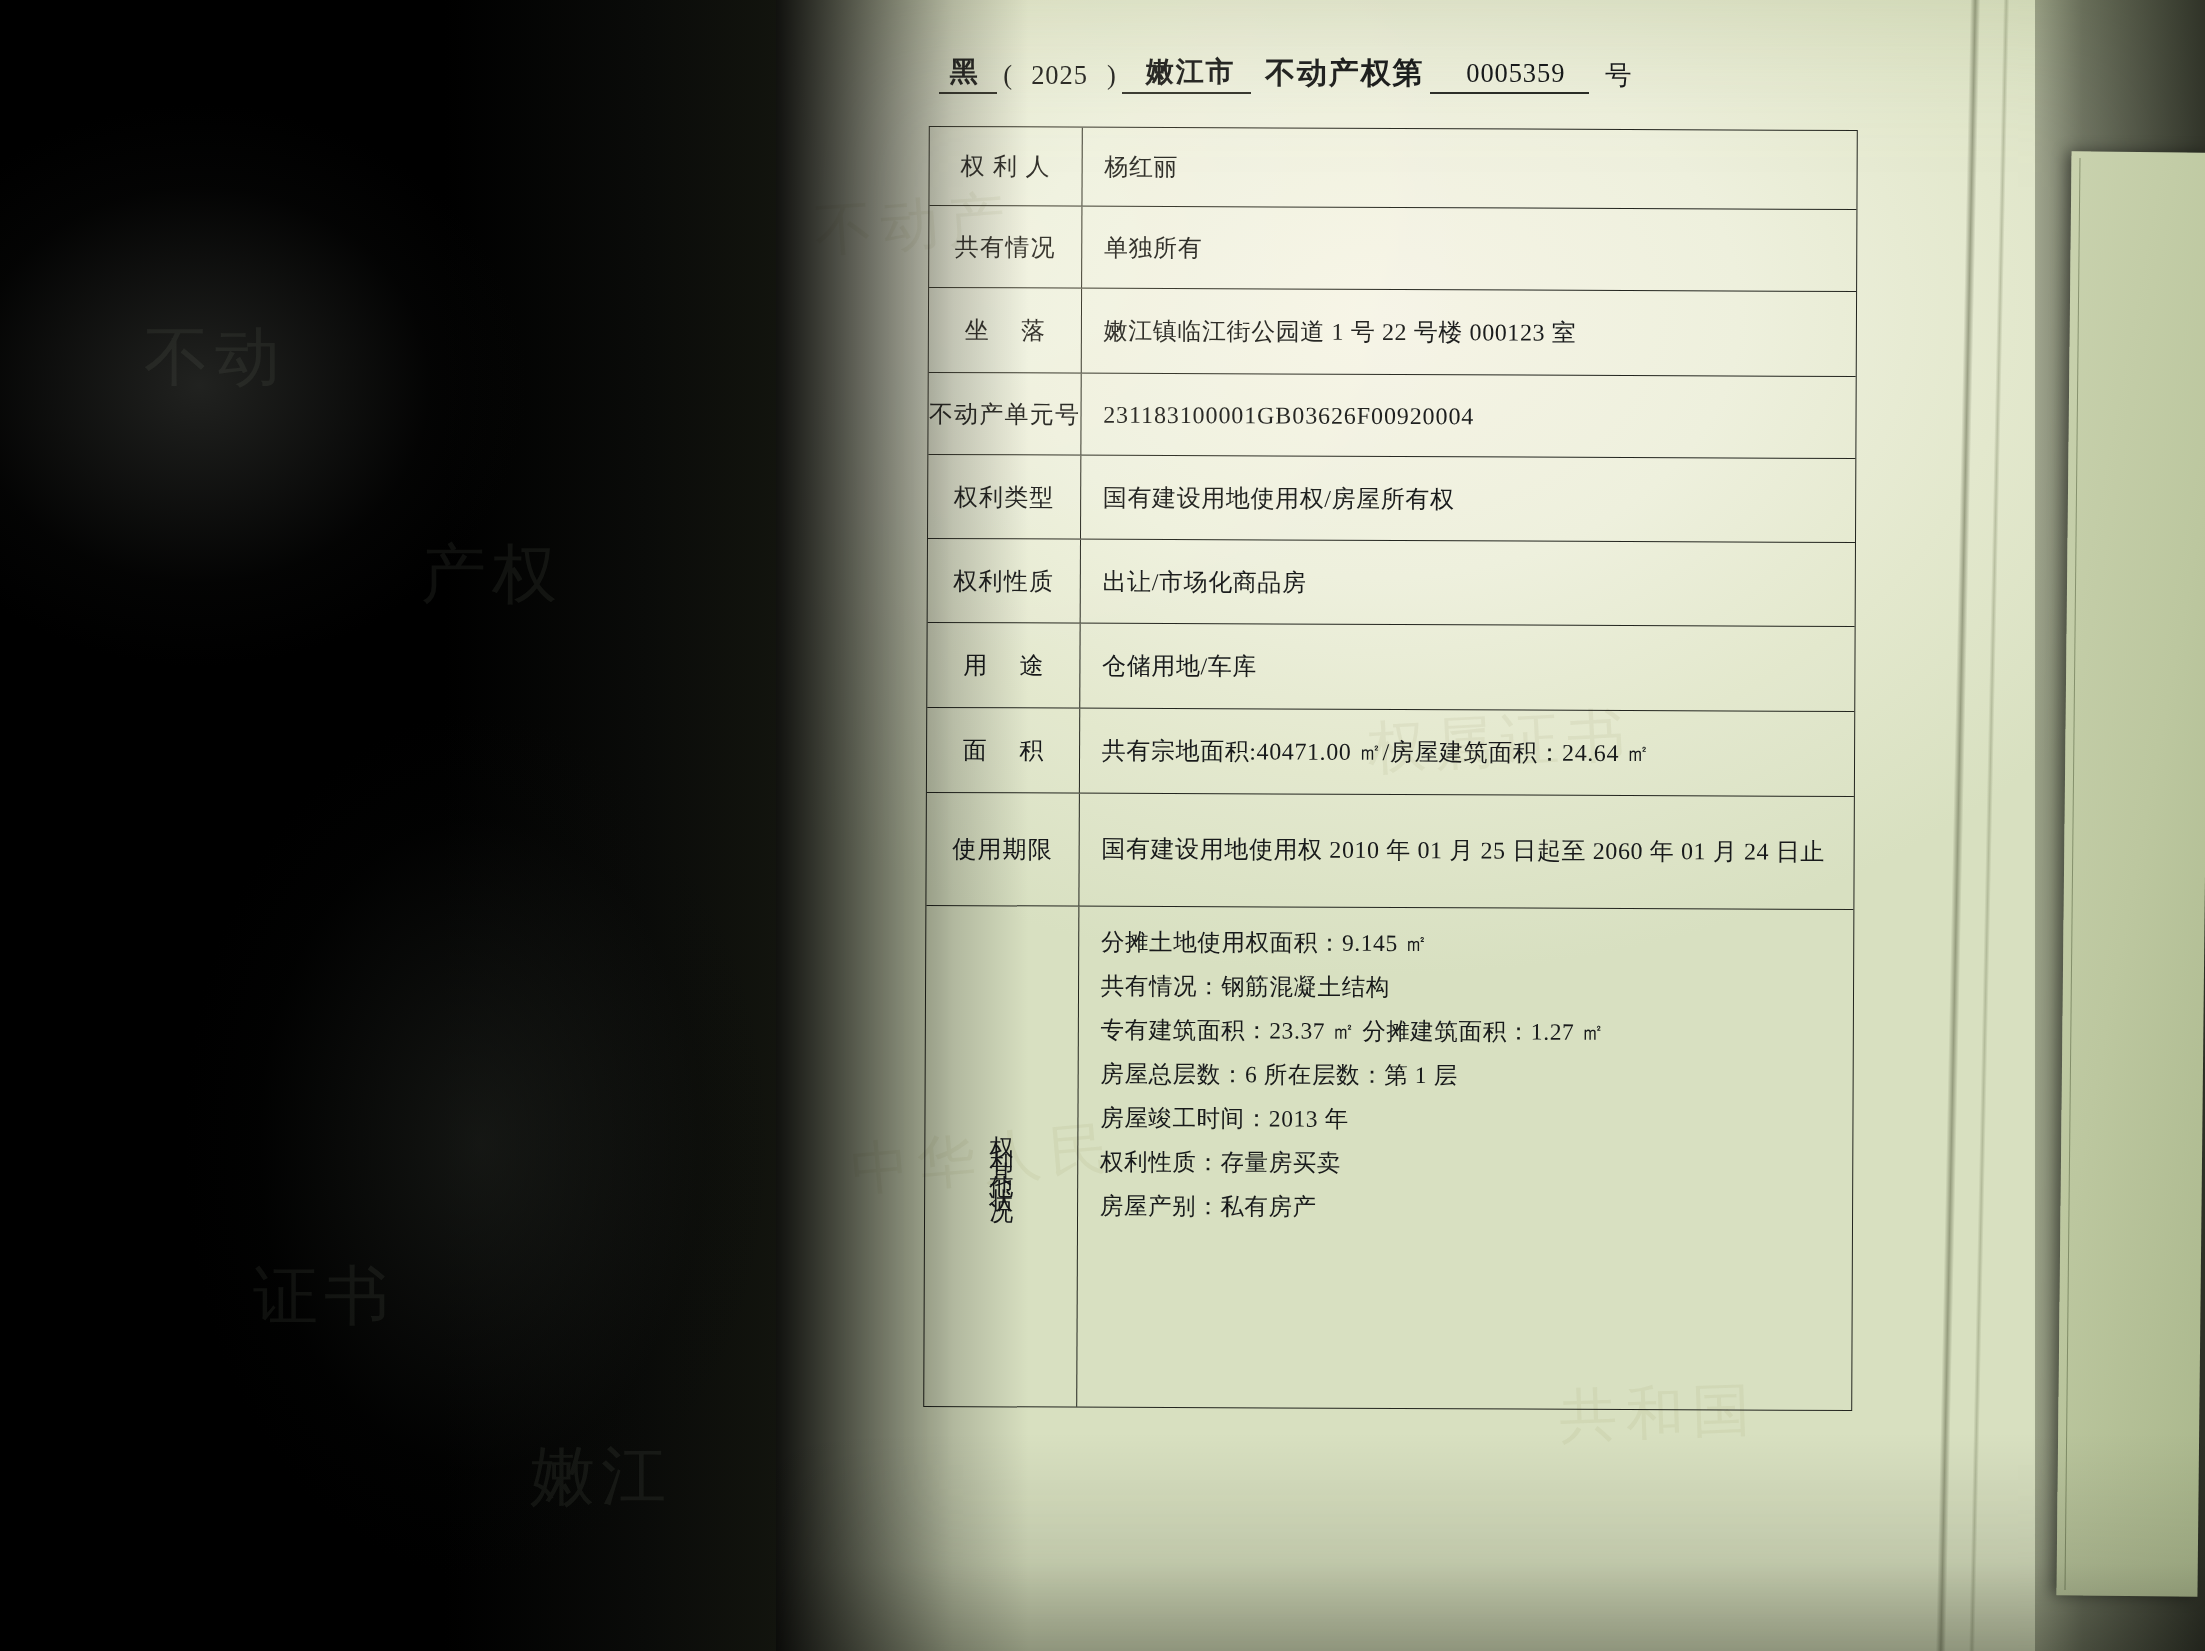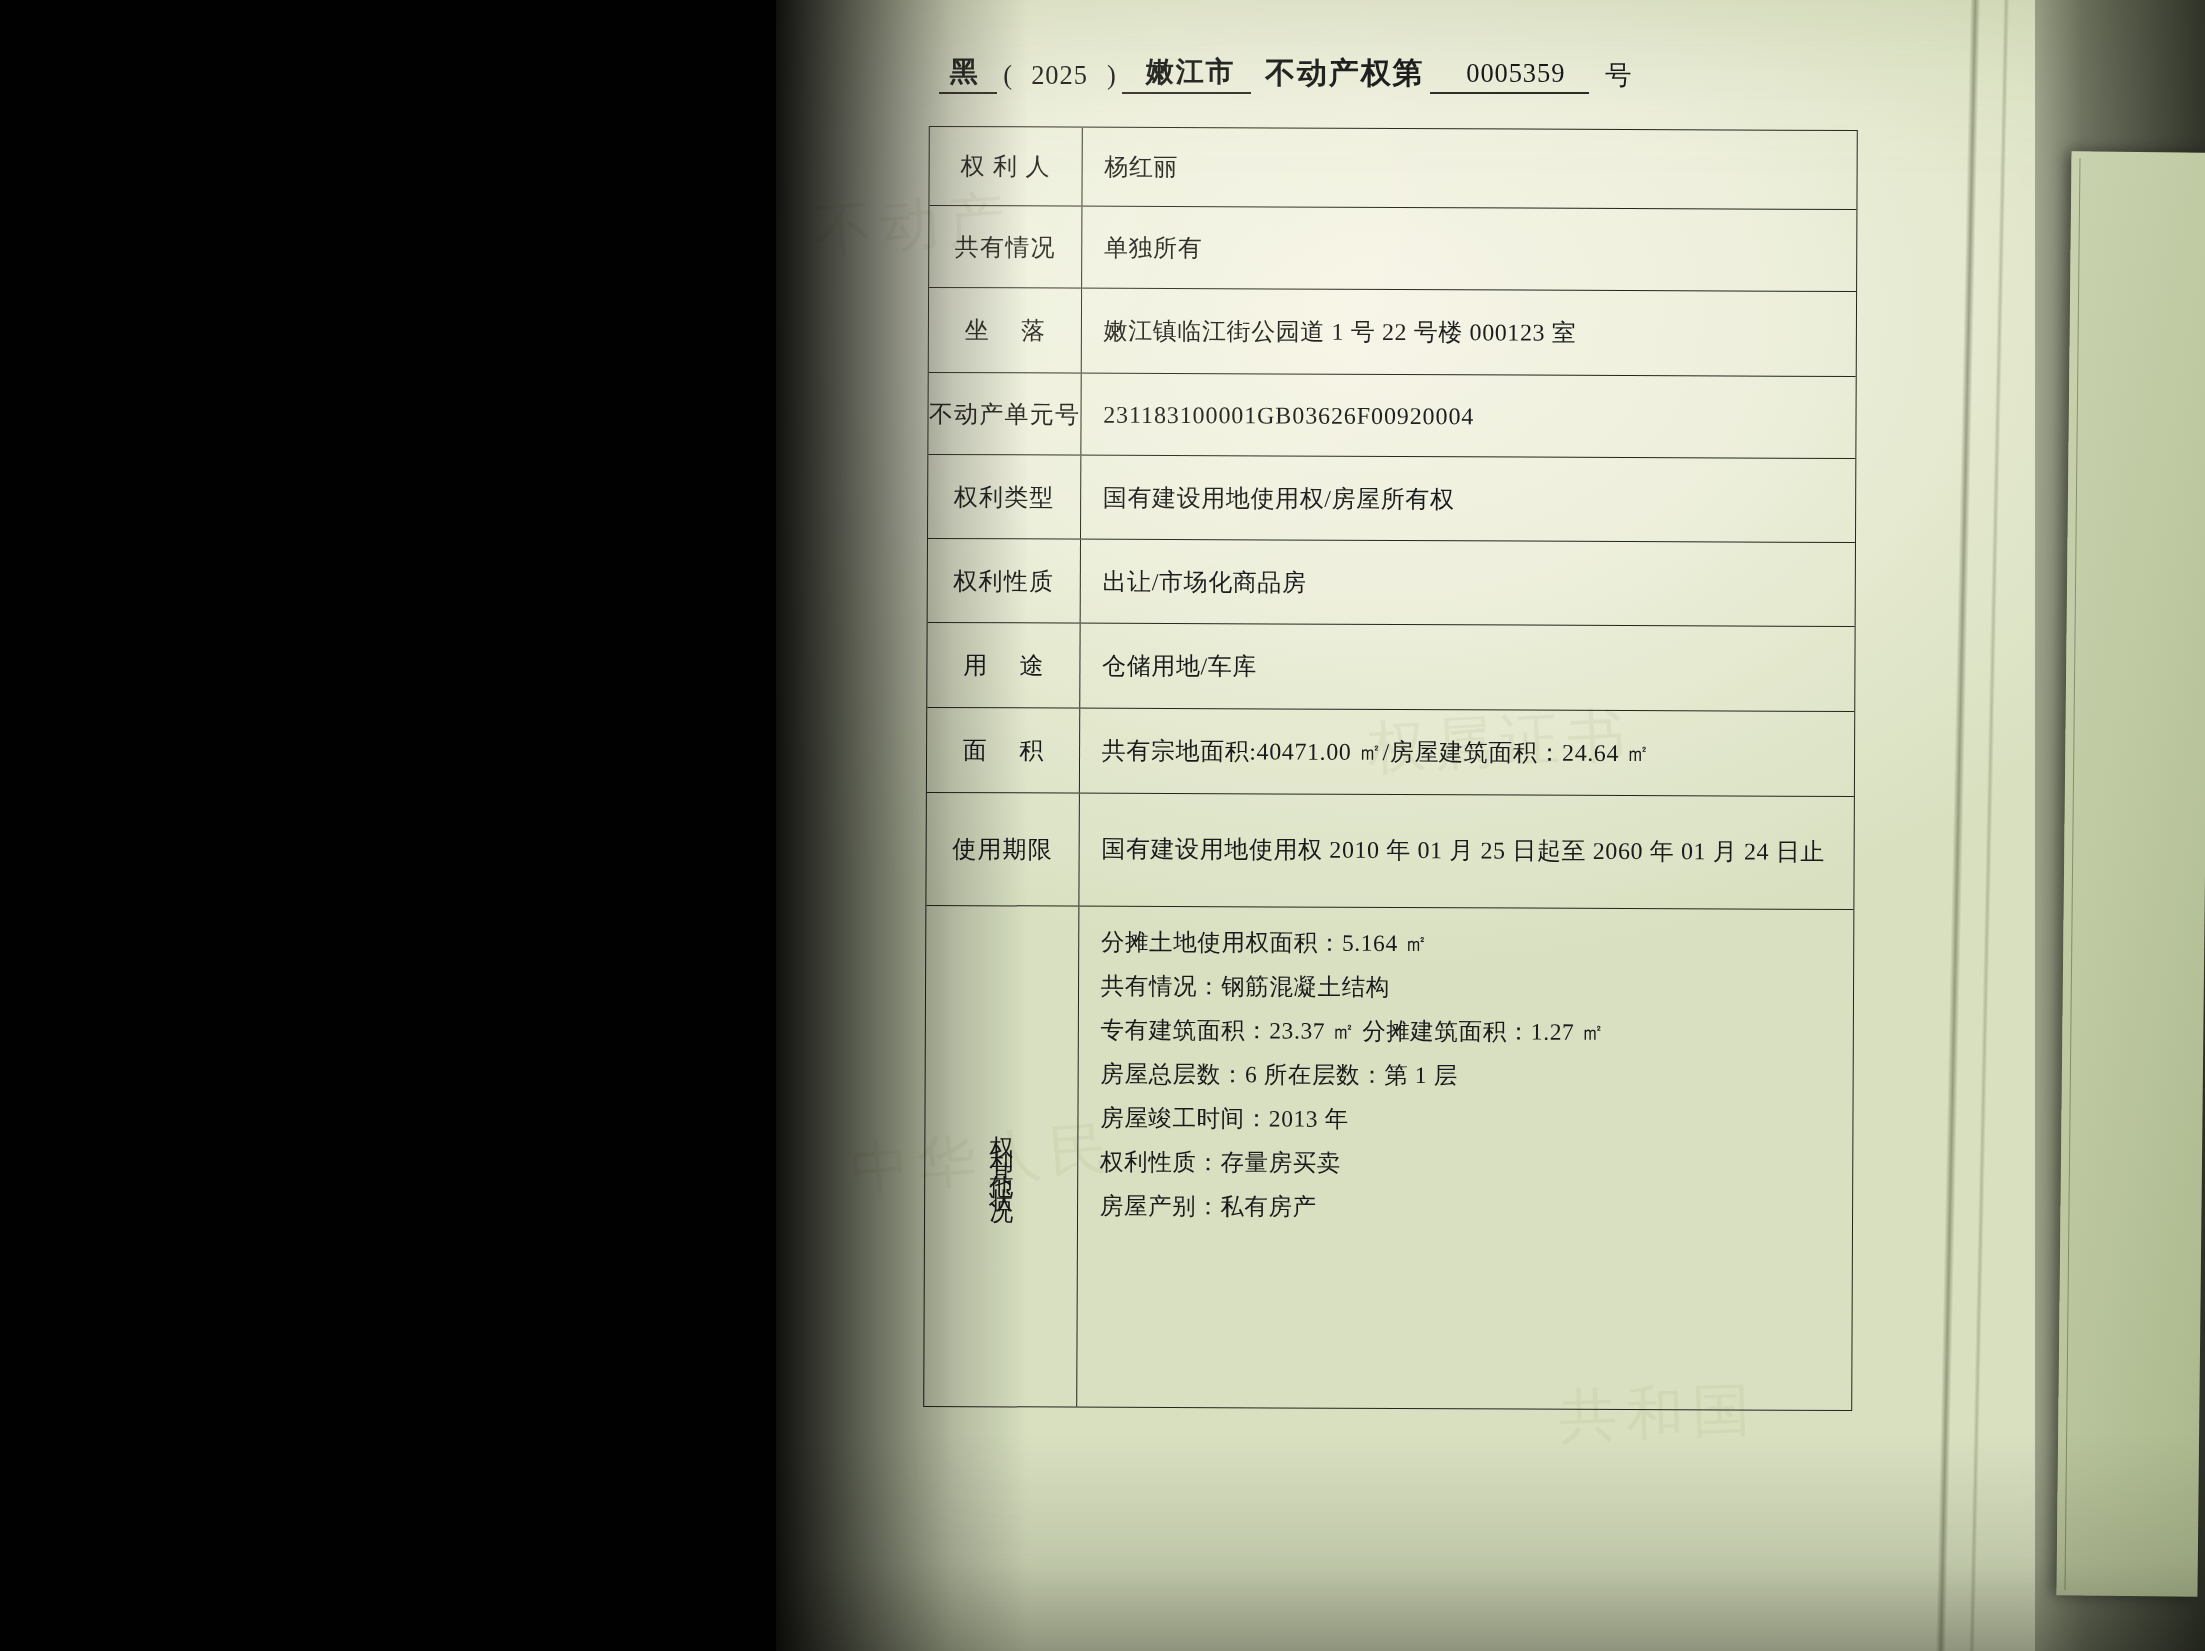--- a/index.html
+++ b/index.html
@@ -273,20 +273,26 @@
     background: radial-gradient(ellipse 662px 542px at 241px 253px, rgba(255,225,160,0.16) 0%, rgba(255,225,160,0.05) 55%, rgba(255,225,160,0) 78%);
     pointer-events: none;
     mix-blend-mode: screen;
   }
 </style>
 </head>
 <body>
 
 <div class="scene">
 
+  <div class="dark-left">
+    <span class="ghost" style="left:144px; top:313px;">不动</span>
+    <span class="ghost" style="left:421px; top:530px;">产权</span>
+    <span class="ghost" style="left:253px; top:1252px;">证书</span>
+    <span class="ghost" style="left:530px; top:1432px;">嫩江</span>
+  </div>
 
   <div class="page">
     <span class="wm" style="left:36px; top:193px; transform: rotate(-4deg);">不动产</span>
     <span class="wm" style="left:590px; top:710px; transform: rotate(-3deg);">权属证书</span>
     <span class="wm" style="left:72px; top:1132px; transform: rotate(-5deg);">中华人民</span>
     <span class="wm" style="left:782px; top:1378px; transform: rotate(-2deg);">共和国</span>
   </div>
 
   <div class="fold"></div>
   <div class="fold2"></div>
@@ -352,21 +358,21 @@
     <div class="row row-term">
       <div class="cell-label">使用期限</div>
       <div class="cell-value two-line">国有建设用地使用权 2010 年 01 月 25 日起至 2060 年 01 月 24 日止</div>
     </div>
 
     <div class="row row-other">
       <div class="cell-label">
         <span class="vert-label">权利其他状况</span>
       </div>
       <div class="cell-value">
-        <div class="other-line">分摊土地使用权面积：5.164 ㎡</div>
+        <div class="other-line">分摊土地使用权面积：9.145 ㎡</div>
         <div class="other-line">共有情况：钢筋混凝土结构</div>
         <div class="other-line">专有建筑面积：23.37 ㎡   分摊建筑面积：1.27 ㎡</div>
         <div class="other-line">房屋总层数：6  所在层数：第 1 层</div>
         <div class="other-line">房屋竣工时间：2013 年</div>
         <div class="other-line">权利性质：存量房买卖</div>
         <div class="other-line">房屋产别：私有房产</div>
       </div>
     </div>
 
   </div>

